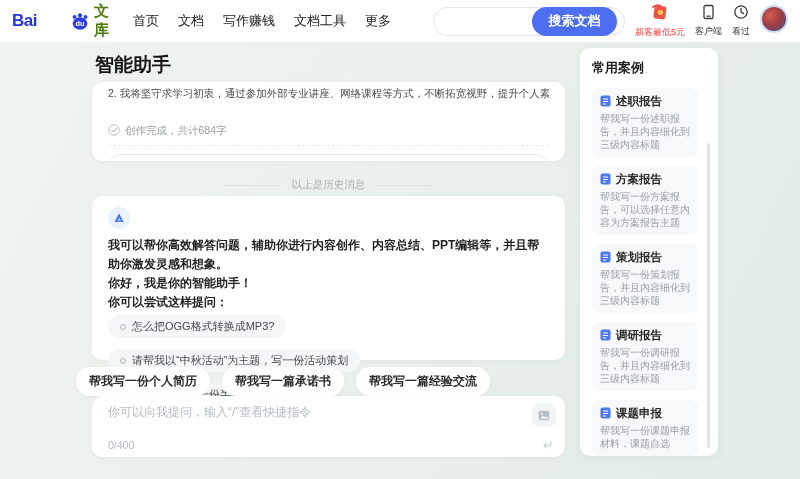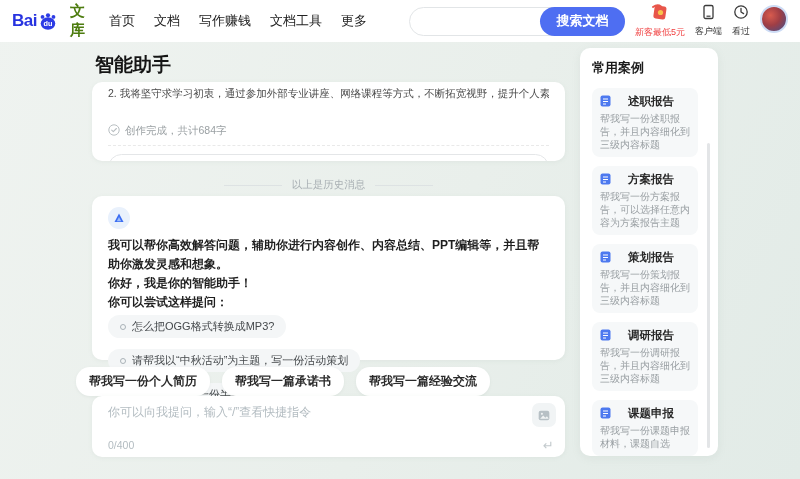--- a/index.html
+++ b/index.html
@@ -10,32 +10,32 @@
     background:linear-gradient(115deg,#eff3f0 0%,#e9efeb 55%,#e2ebe7 100%);
   }
 
   
   .header {
     position:absolute; top:0; left:0; right:0; height:42px; background:#fff;
     display:flex; align-items:center; padding:0 12px; z-index:9;
   }
   .logo { display:flex; align-items:center; cursor:pointer; }
   .logo-bai { font-size:17px; font-weight:800; color:#2733e0; letter-spacing:-0.5px; }
-  .logo-paw { margin:0 12px 0 1px; display:flex; }
+  .logo-paw { margin:0 4px 0 1px; display:flex;padding-left:32px; }
   .logo-wenku { font-size:15px; font-weight:700; color:#4d7c0f; }
   .nav { display:flex; gap:19px; margin-left:24px; font-size:13px; color:#222; }
   .nav span { cursor:pointer; white-space:nowrap; }
   .search-wrap { margin-left:42px; position:relative; width:293px; height:29px; }
   .search-input {
     width:100%; height:100%; border:1px solid #e2e5e7; border-radius:15px;
     padding:0 95px 0 14px; font-size:12px; outline:none; background:#fff; color:#333;
     font-family:inherit;
   }
   .search-btn {
-    position:absolute; right:0; top:0; height:29px; width:85px; background:#4e6ef2;
+    position:absolute; right:8px; top:0; height:29px; width:85px; background:#4e6ef2;
     color:#fff; border:none; border-radius:15px; font-size:13px; font-weight:700;
     cursor:pointer; font-family:inherit;
   }
   .header-right { display:flex; align-items:flex-start; margin-left:10px; gap:10px; }
   .h-item { display:flex; flex-direction:column; align-items:center; gap:1px; cursor:pointer; }
   .h-label { font-size:9px; color:#333; white-space:nowrap; }
   .promo-label { font-size:9px; color:#f03c3c; white-space:nowrap; }
   .avatar {
     width:28px; height:28px; border-radius:50%; cursor:pointer; margin-top:1px;
     background:radial-gradient(circle at 35% 35%, #d85b4e 0%, #a03e45 45%, #3e4f8c 100%);
@@ -102,21 +102,21 @@
   
   .sidebar {
     position:absolute; left:580px; top:48px; width:138px; height:408px; background:#fff;
     border-radius:10px; box-shadow:0 2px 8px rgba(140,160,150,0.12); padding:11px 12px 16px 12px; overflow:hidden;
   }
   .sidebar-title { font-size:13px; font-weight:800; color:#1c1c1c; margin-bottom:11px; }
   .case {
     background:#f6f8f9; border-radius:8px; padding:6px 8px 6px 8px; margin-bottom:9px;
     width:106px; cursor:pointer;
   }
-  .case-head { display:flex; align-items:center; gap:17px; font-size:11.5px; font-weight:700; color:#272727; margin-bottom:3px; }
+  .case-head { display:flex; align-items:center; gap:5px; font-size:11.5px; font-weight:700; color:#272727; margin-bottom:3px; }
   .case-desc { font-size:10px; color:#989ea2; line-height:13px; }
   .sb-scroll { position:absolute; right:8px; top:95px; width:3px; height:305px; background:#e3e5e7; border-radius:2px; }
 </style>
 </head>
 <body>
 
 <div class="header">
   <div class="logo">
     <span class="logo-bai">Bai</span>
     <span class="logo-paw">

